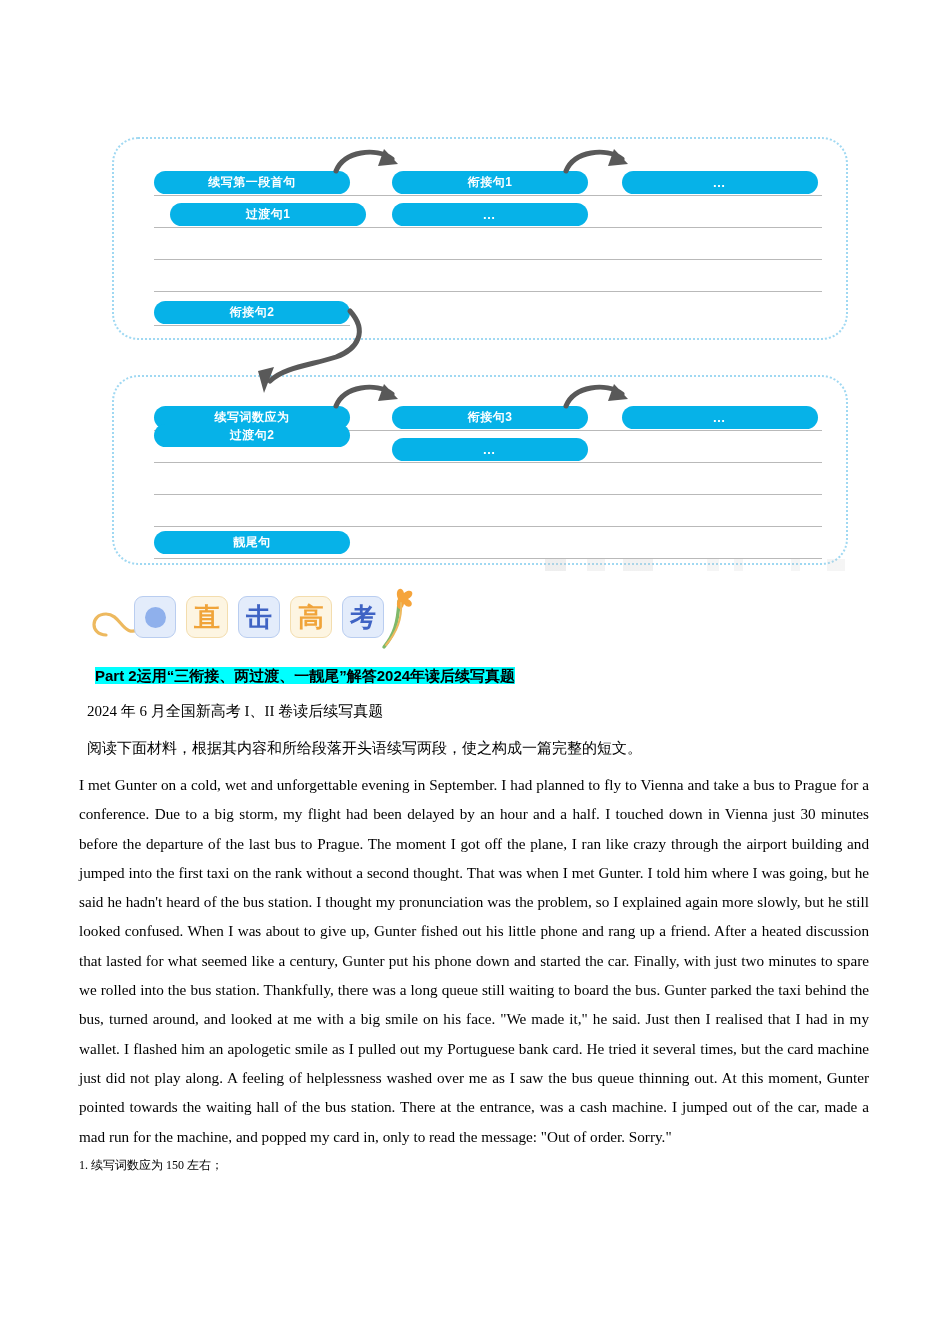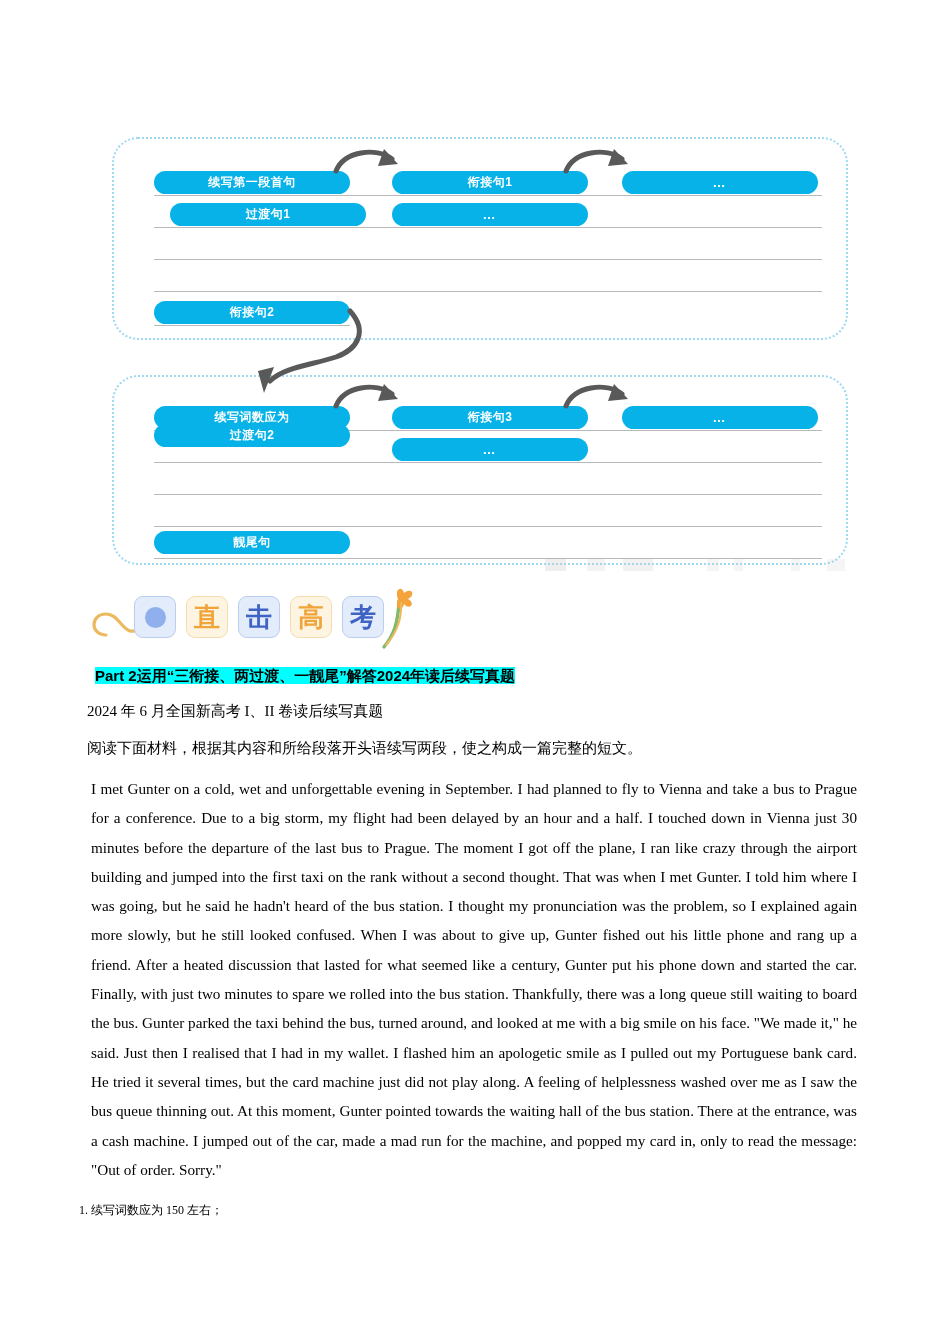--- a/index.html
+++ b/index.html
@@ -123,21 +123,21 @@
   }
   .hl { background: #00ffff; }
   .meta-line {
     font-size: 15px;
     line-height: 28.5px;
     margin: 8px;
   }
   .passage {
     font-size: 15.2px;
     line-height: 29.3px;
-    margin: 12px;
+    margin: 0;
     text-align: justify;
     text-justify: inter-word;
   }
   .tail-line {
     font-size: 12px;
     line-height: 29px;
     margin: 0;
   }
 </style>
 </head>

